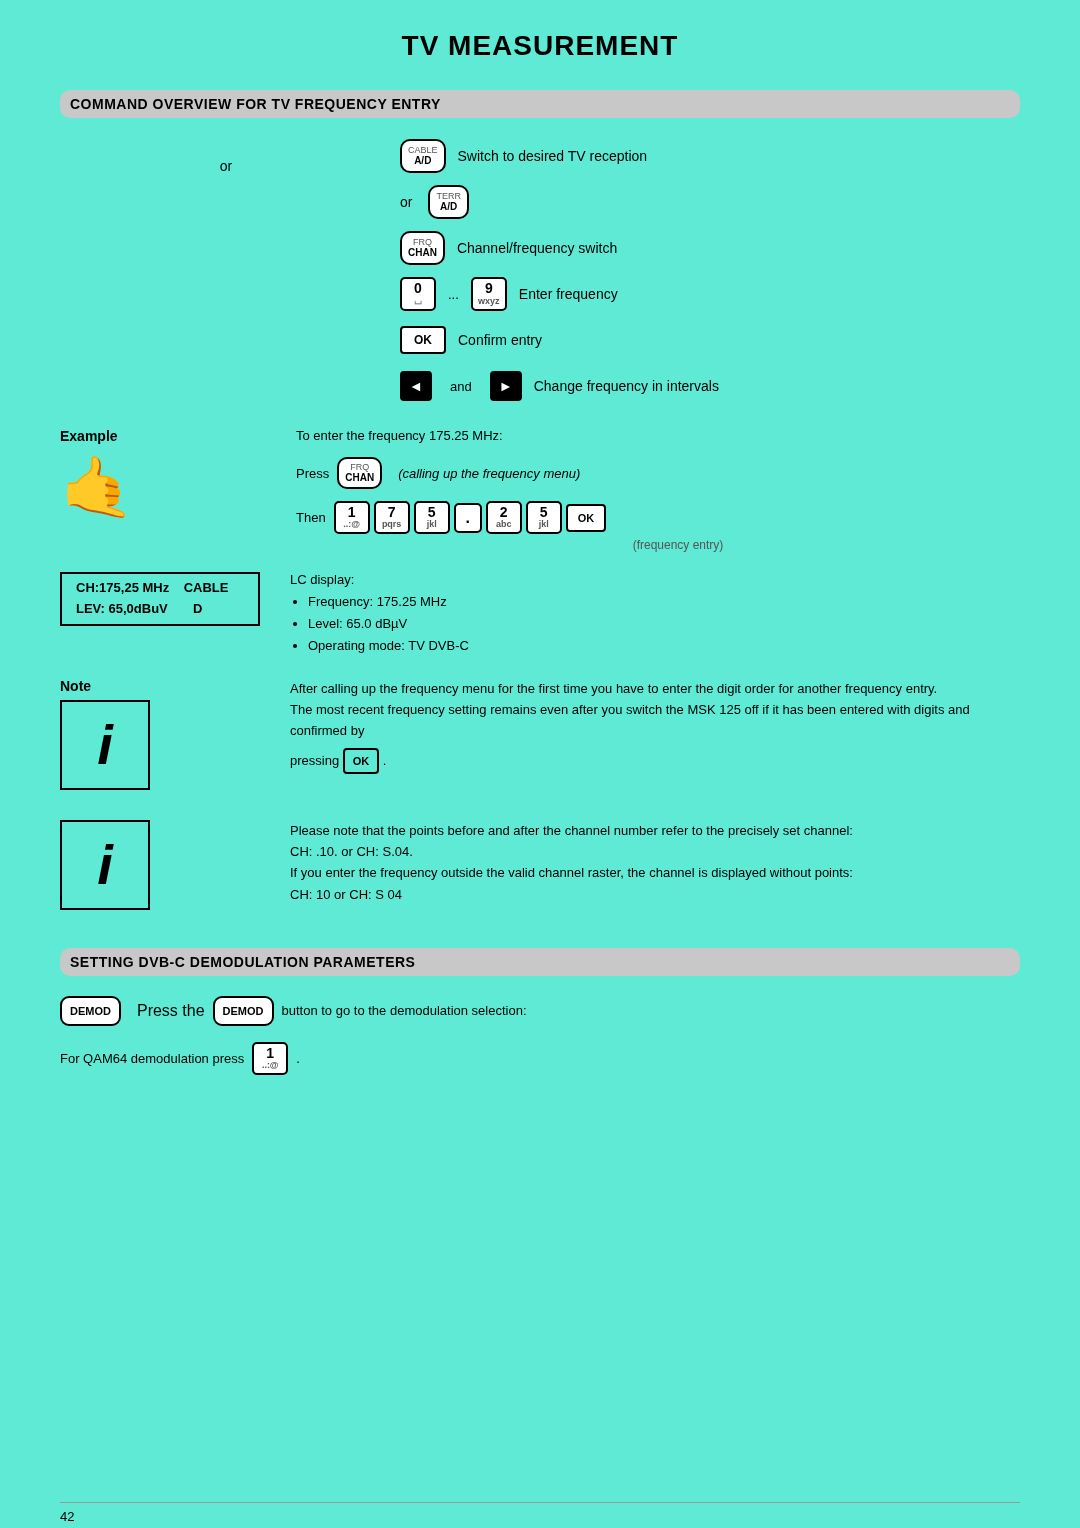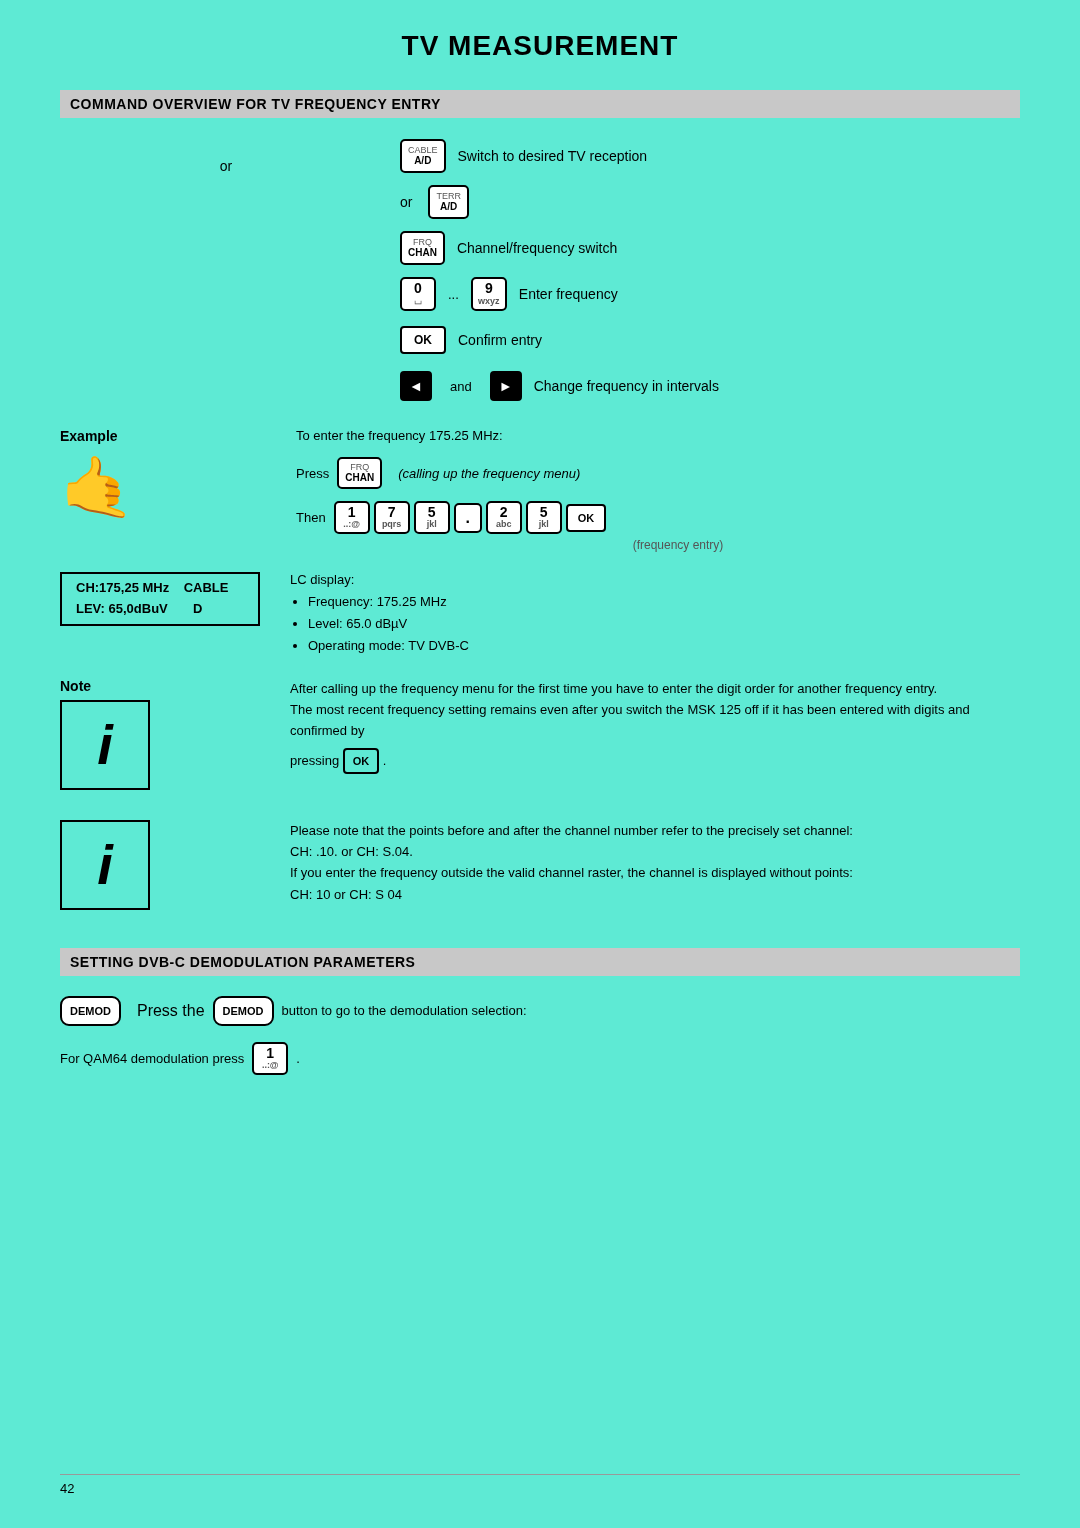--- a/index.html
+++ b/index.html
@@ -29,20 +29,21 @@
       letter-spacing: 1px;
     }
 
     .section-header {
       background: #c8c8c8;
       padding: 6px 10px;
       font-weight: bold;
       font-size: 14px;
       margin-bottom: 20px;
       letter-spacing: 0.5px;
+      border-radius: 10px;
     }
 
     .command-overview {
       display: flex;
       margin-bottom: 24px;
     }
 
     .command-overview-left {
       width: 340px;
       flex-shrink: 0;
@@ -66,21 +67,21 @@
       min-height: 36px;
     }
 
     .cmd-label {
       font-size: 14px;
     }
 
     
     .btn {
       border: 2px solid #000;
-      border-radius: 5px;
+      border-radius: 10px;
       padding: 3px 6px;
       font-size: 11px;
       font-weight: bold;
       display: inline-flex;
       flex-direction: column;
       align-items: center;
       justify-content: center;
       min-width: 38px;
       min-height: 34px;
       line-height: 1.1;
@@ -260,21 +261,21 @@
     }
 
     .second-note-right {
       flex: 1;
       font-size: 13px;
       line-height: 1.6;
     }
 
     .page-footer {
       position: absolute;
-      bottom: 32px;
+      bottom: 4px;
       left: 60px;
       font-size: 13px;
       color: #000;
       border-top: 1px solid #999;
       padding-top: 6px;
       width: calc(1080px - 120px);
     }
 
     .demod-section {
       margin-top: 10px;

